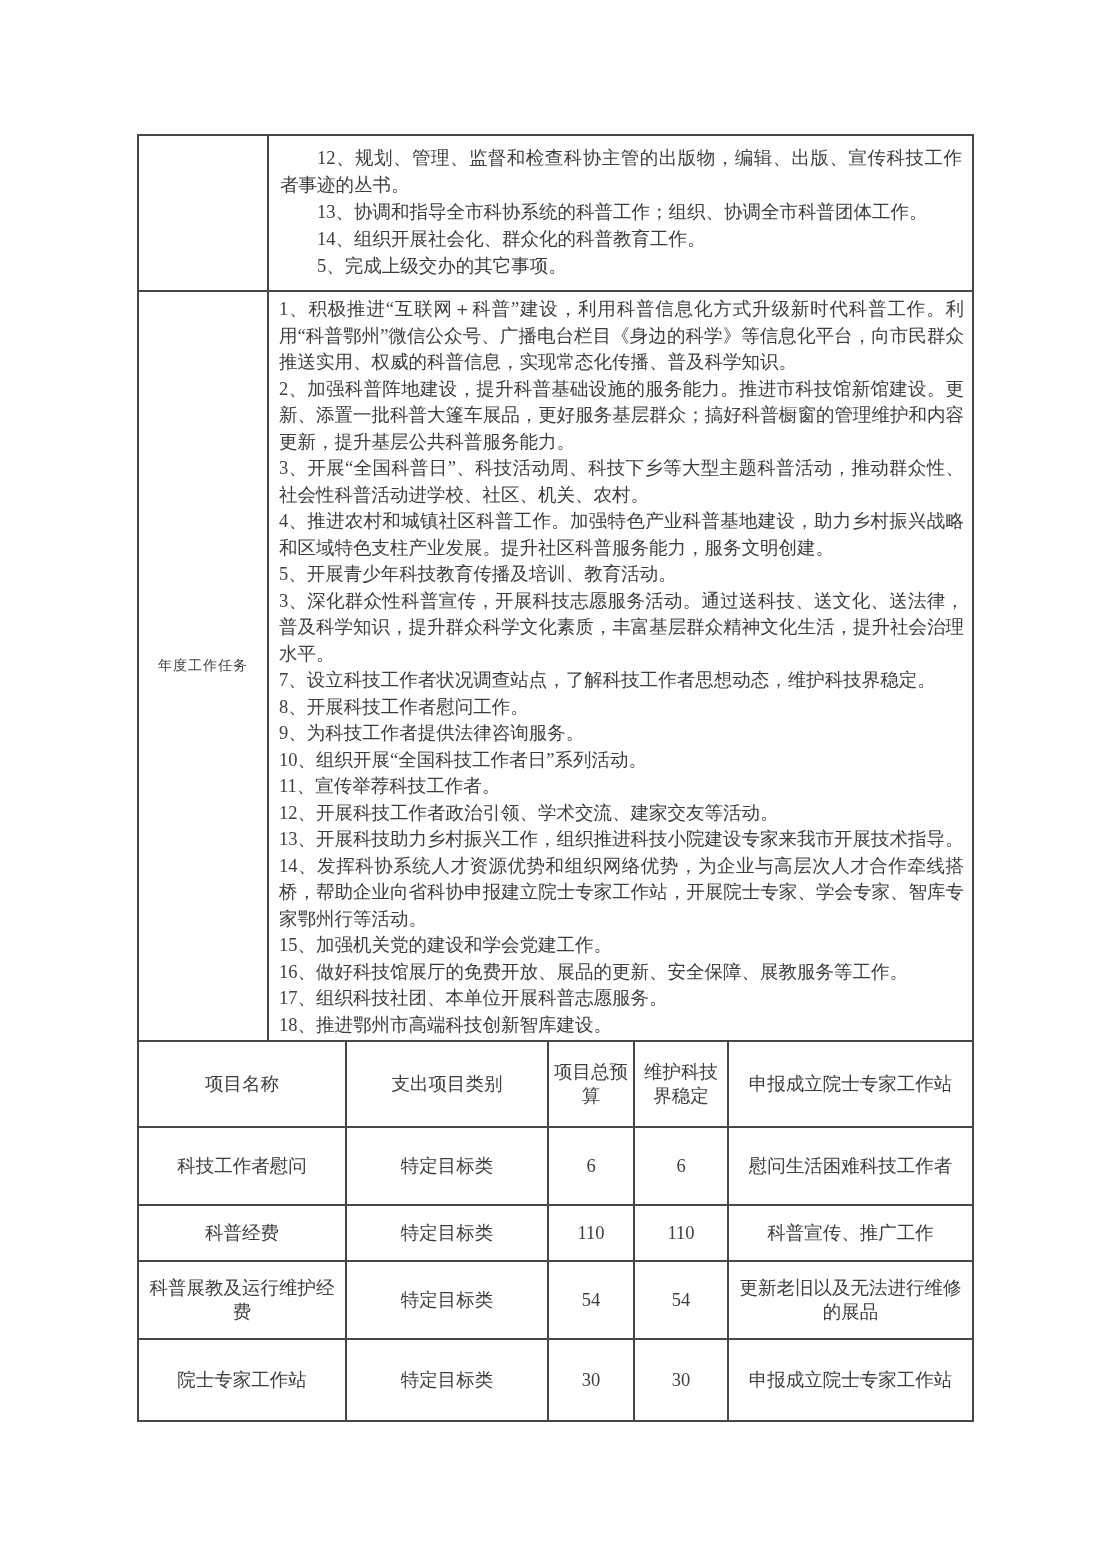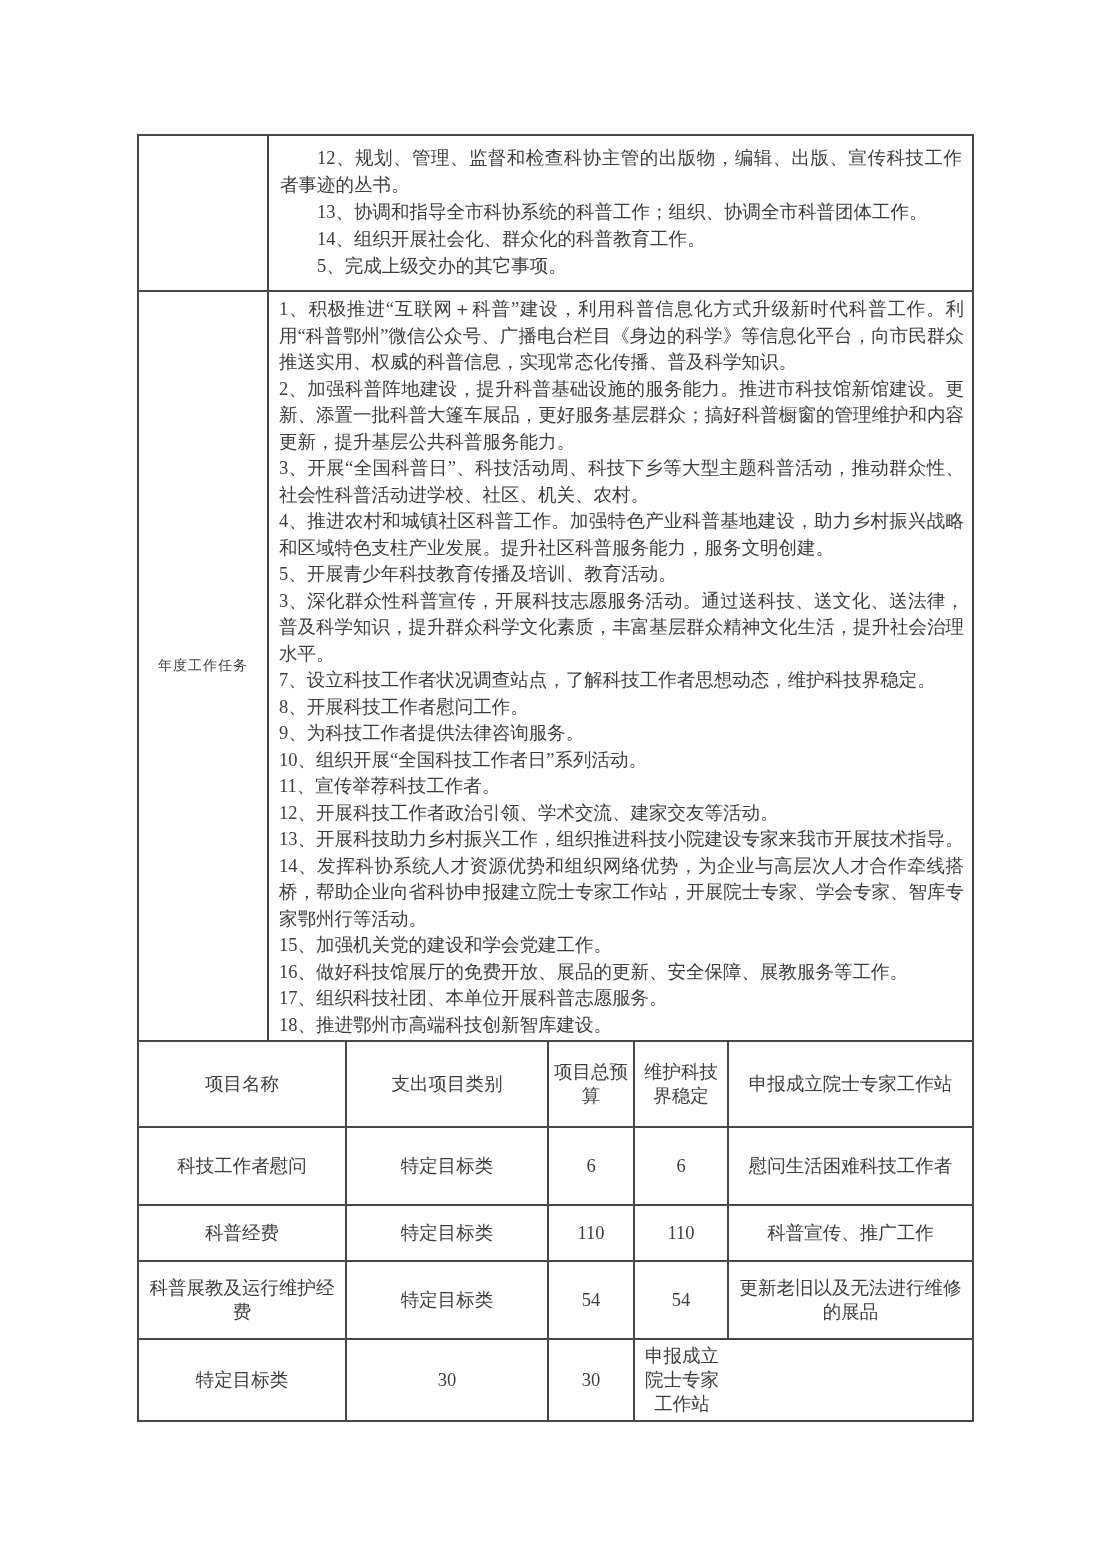--- a/index.html
+++ b/index.html
@@ -143,20 +143,21 @@
           <div class="cell c3">110</div>
           <div class="cell c4">110</div>
           <div class="cell c5">科普宣传、推广工作</div>
 
           <div class="cell c1">科普展教及运行维护经费</div>
           <div class="cell c2">特定目标类</div>
           <div class="cell c3">54</div>
           <div class="cell c4">54</div>
           <div class="cell c5">更新老旧以及无法进行维修的展品</div>
 
+          <div class="cell c1 rlast">院士专家工作站</div>
           <div class="cell c2 rlast">特定目标类</div>
           <div class="cell c3 rlast">30</div>
           <div class="cell c4 rlast">30</div>
           <div class="cell c5 rlast">申报成立院士专家工作站</div>
 
         </div>
       </div>
     </div>
 
   </div>

